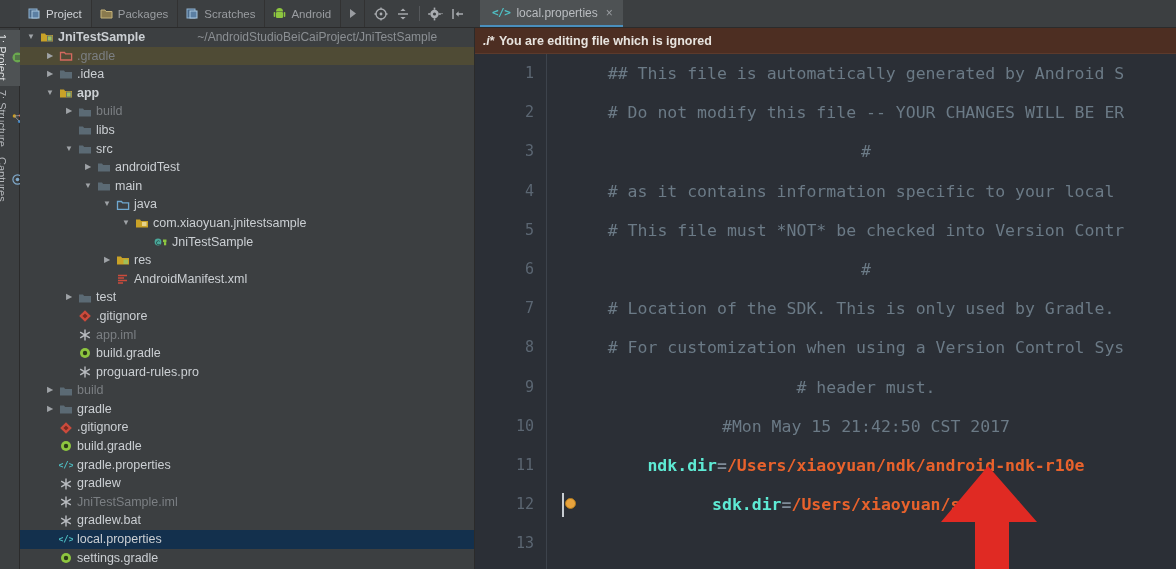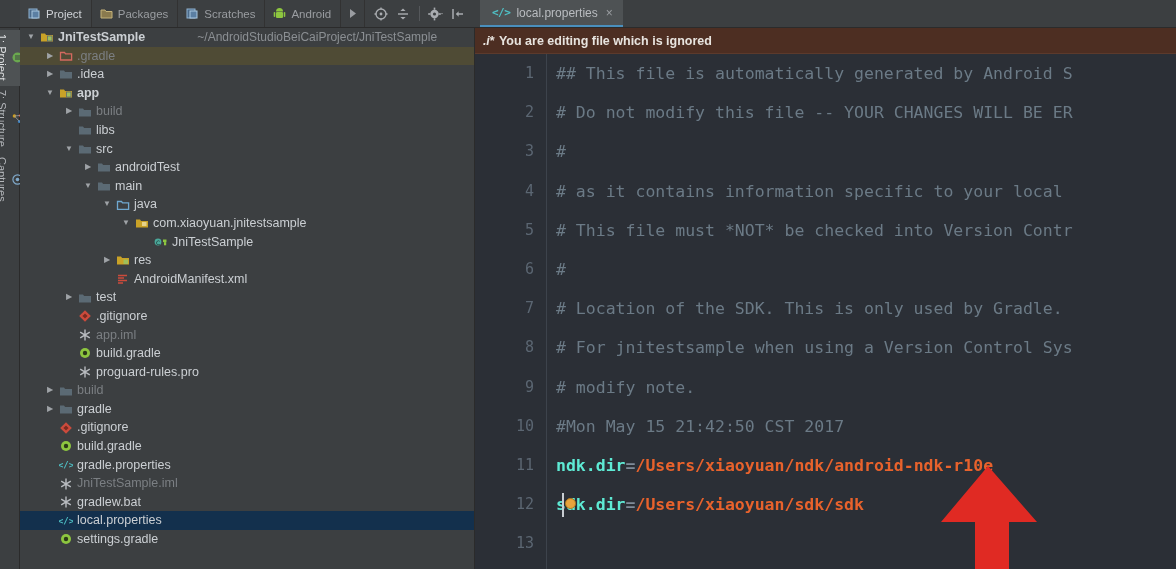--- a/index.html
+++ b/index.html
@@ -163,21 +163,21 @@
   }
   .code {
     flex: 1 1 auto; min-width: 0;
     padding-left: 9px;
     font-family: "DejaVu Sans Mono", monospace;
     font-size: 16.5px;
     overflow: hidden;
   }
   .code .cl {
     height: 39.2px; line-height: 39.2px;
-    white-space: pre; position: relative;
+    white-space: pre; position: relative; text-align: center;
   }
   .cmt { color: #6b7a86; }
   .key { color: #5eead4; font-weight: bold; }
   .eq  { color: #7f8c99; font-weight: bold; }
   .val { color: #e8622c; font-weight: bold; }
   .bulb {
     position: absolute; left: 9px; top: 13px;
     width: 11px; height: 11px; border-radius: 50%;
     background: #e8a33d; border: 1px solid #b07a1c;
   }
@@ -555,20 +555,29 @@
             <span class="lbl">build.gradle</span>
           </div>
           <div class="row" style="padding-left: 23px;">
             <span class="twisty none">▶</span>
             <span class="ico">
               <svg width="14" height="14" viewBox="0 0 14 14">
                 <text x="7" y="10.3" font-size="9" fill="#4fc1c6" text-anchor="middle" font-family="DejaVu Sans Mono" font-weight="bold">&lt;/&gt;</text>
               </svg>
             </span>
             <span class="lbl">gradle.properties</span>
+          </div>
+          <div class="row" style="padding-left: 23px;">
+            <span class="twisty none">▶</span>
+            <span class="ico">
+              <svg width="14" height="14" viewBox="0 0 14 14">
+                <path d="M7 1.5v11M2.2 4.2l9.6 5.6M11.8 4.2l-9.6 5.6" stroke="#b9bcc0" stroke-width="1.4"></path>
+              </svg>
+            </span>
+            <span class="lbl">gradlew</span>
           </div>
           <div class="row" style="padding-left: 23px;">
             <span class="twisty none">▶</span>
             <span class="ico">
               <svg width="14" height="14" viewBox="0 0 14 14">
                 <path d="M7 1.5v11M2.2 4.2l9.6 5.6M11.8 4.2l-9.6 5.6" stroke="#b9bcc0" stroke-width="1.4"></path>
               </svg>
             </span>
             <span class="lbl dim">JniTestSample.iml</span>
           </div>
@@ -628,22 +637,22 @@
             <div class="gl">13</div>
           </div>
         <div class="code" id="code">
             <div class="cl"><span class="cmt">## This file is automatically generated by Android S</span></div>
             <div class="cl"><span class="cmt"># Do not modify this file -- YOUR CHANGES WILL BE ER</span></div>
             <div class="cl"><span class="cmt">#</span></div>
             <div class="cl"><span class="cmt"># as it contains information specific to your local </span></div>
             <div class="cl"><span class="cmt"># This file must *NOT* be checked into Version Contr</span></div>
             <div class="cl"><span class="cmt">#</span></div>
             <div class="cl"><span class="cmt"># Location of the SDK. This is only used by Gradle. </span></div>
-            <div class="cl"><span class="cmt"># For jnitestsample when using a Version Control Sys</span></div>
-            <div class="cl"><span class="cmt"># modify note.</span></div>
+            <div class="cl"><span class="cmt"># For customization when using a Version Control Sys</span></div>
+            <div class="cl"><span class="cmt"># header must.</span></div>
             <div class="cl"><span class="cmt">#Mon May 15 21:42:50 CST 2017</span></div>
             <div class="cl"><span class="key">ndk.dir</span><span class="eq">=</span><span class="val">/Users/xiaoyuan/ndk/android-ndk-r10e</span></div>
             <div class="cl"><span class="caret"></span><span class="key">sdk.dir</span><span class="eq">=</span><span class="val">/Users/xiaoyuan/sdk/sdk</span><span class="bulb"></span></div>
             <div class="cl"><span class=""></span></div>
           </div>
       </div>
     </div>
   </div>
 
   <div class="red-arrow">

